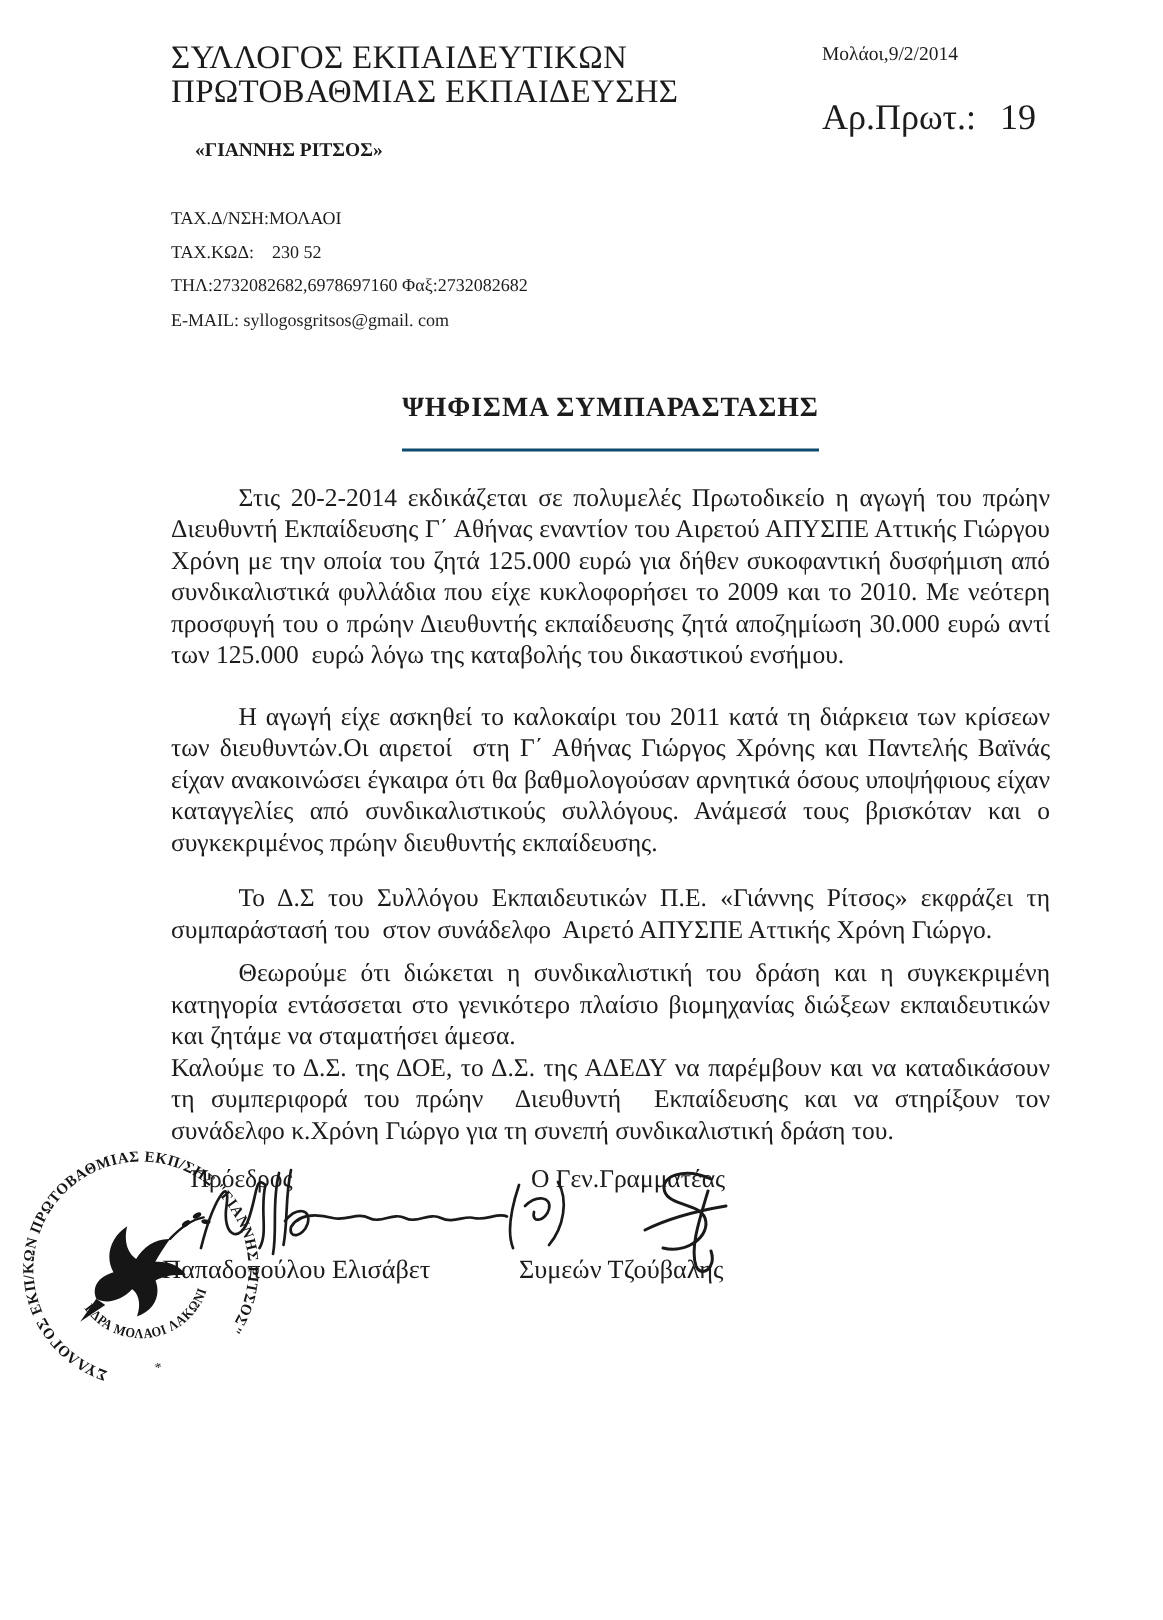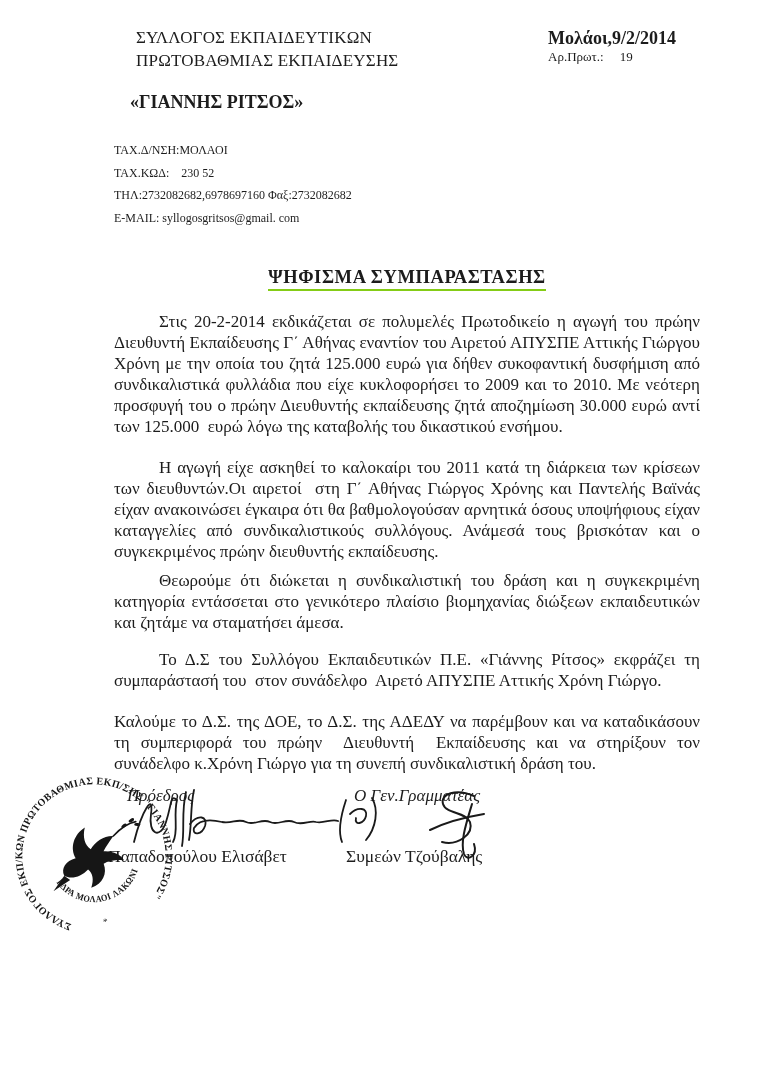--- a/index.html
+++ b/index.html
@@ -14,55 +14,55 @@
     overflow: hidden;
   }
   .content {
     position: absolute;
     left: 114px;
     top: 0;
     width: 586px;
   }
   
   .header-row { display: flex; justify-content: space-between; padding-top: 26px; }
-  .org-line { font-size: 17px; line-height: 23px; letter-spacing: 0.2px; margin-left: 22px; }
-  .org-quoted { font-size: 18px; font-weight: bold; margin-top: 20px; margin-left: 16px; }
+  .org-line { font-size: 22px; line-height: 23px; letter-spacing: 0.2px; }
+  .org-quoted { font-size: 13px; font-weight: bold; margin-top: 20px; margin-left: 16px; }
   .meta-block { width: 152px; flex: none; margin-top: 2px; }
-  .place-date { font-size: 18px; font-weight: bold; }
-  .protocol-line { font-size: 13px; display: flex; }
+  .place-date { font-size: 13px; }
+  .protocol-line { margin-top: 22px; font-size: 24px; display: flex; }
   .protocol-num { margin-left: 16px; }
   
   .contact-block { margin-top: 26px; }
   .contact-line { font-size: 12px; line-height: 22.5px; white-space: pre-wrap; }
   
   .title-wrap { text-align: center; margin-top: 38px; }
   .doc-title {
     display: inline-block;
     font-size: 18.5px;
     font-weight: bold;
     letter-spacing: 0.6px;
-    border-bottom: 2px solid #84cc16;
-    padding-bottom: 1px;
+    border-bottom: 2px solid #0c4a6e;
+    padding-bottom: 16px;
   }
   
   .para {
     font-size: 17px;
     line-height: 21px;
     text-align: justify;
     white-space: pre-wrap;
     text-indent: 45px;
   }
   .para.p1 { margin-top: 20px; }
   .para.p2 { margin-top: 20px; }
   .para.p3 { margin-top: 16px; }
   .para.p4 { margin-top: 8px; }
-  .para.p5 { margin-top: 20px; text-indent: 0; }
+  .para.p5 { text-indent: 0; }
   
   .sig-section { position: relative; height: 170px; margin-top: 8px; }
-  .sig-role { position: absolute; font-size: 17px; z-index: 1; font-style: italic; }
+  .sig-role { position: absolute; font-size: 17px; z-index: 1; }
   .sig-role.president { left: 13px; top: 4px; }
   .sig-role.secretary { left: 240px; top: 4px; }
   .sig-name { position: absolute; font-size: 17.5px; z-index: 1; }
   .sig-name.president { left: -6px; top: 64px; }
   .sig-name.secretary { left: 232px; top: 64px; }
   .sig-svg { position: absolute; z-index: 3; }
   .sig-svg.president { left: 10px; top: 2px; width: 265px; height: 76px; }
   .sig-svg.secretary { left: 298px; top: 4px; width: 92px; height: 76px; }
   .stamp-svg {
     position: absolute;
@@ -102,22 +102,22 @@
       <div class="contact-line">ΤΗΛ:2732082682,6978697160 Φαξ:2732082682</div>
       <div class="contact-line">E-MAIL: syllogosgritsos@gmail. com</div>
     </div>
 
     <div class="title-wrap">
       <span class="doc-title">ΨΗΦΙΣΜΑ ΣΥΜΠΑΡΑΣΤΑΣΗΣ</span>
     </div>
 
     <div class="para p1">Στις 20-2-2014 εκδικάζεται σε πολυμελές Πρωτοδικείο η αγωγή του πρώην Διευθυντή Εκπαίδευσης Γ΄ Αθήνας εναντίον του Αιρετού ΑΠΥΣΠΕ Αττικής Γιώργου Χρόνη με την οποία του ζητά 125.000 ευρώ για δήθεν συκοφαντική δυσφήμιση από συνδικαλιστικά φυλλάδια που είχε κυκλοφορήσει το 2009 και το 2010. Με νεότερη προσφυγή του ο πρώην Διευθυντής εκπαίδευσης ζητά αποζημίωση 30.000 ευρώ αντί των 125.000  ευρώ λόγω της καταβολής του δικαστικού ενσήμου.</div>
     <div class="para p2">Η αγωγή είχε ασκηθεί το καλοκαίρι του 2011 κατά τη διάρκεια των κρίσεων των διευθυντών.Οι αιρετοί  στη Γ΄ Αθήνας Γιώργος Χρόνης και Παντελής Βαϊνάς είχαν ανακοινώσει έγκαιρα ότι θα βαθμολογούσαν αρνητικά όσους υποψήφιους είχαν καταγγελίες από συνδικαλιστικούς συλλόγους. Ανάμεσά τους βρισκόταν και ο συγκεκριμένος πρώην διευθυντής εκπαίδευσης.</div>
+    <div class="para p3">Το Δ.Σ του Συλλόγου Εκπαιδευτικών Π.Ε. «Γιάννης Ρίτσος» εκφράζει τη συμπαράστασή του  στον συνάδελφο  Αιρετό ΑΠΥΣΠΕ Αττικής Χρόνη Γιώργο.</div>
     <div class="para p4">Θεωρούμε ότι διώκεται η συνδικαλιστική του δράση και η συγκεκριμένη κατηγορία εντάσσεται στο γενικότερο πλαίσιο βιομηχανίας διώξεων εκπαιδευτικών και ζητάμε να σταματήσει άμεσα.</div>
-    <div class="para p3">Το Δ.Σ του Συλλόγου Εκπαιδευτικών Π.Ε. «Γιάννης Ρίτσος» εκφράζει τη συμπαράστασή του  στον συνάδελφο  Αιρετό ΑΠΥΣΠΕ Αττικής Χρόνη Γιώργο.</div>
     <div class="para p5">Καλούμε το Δ.Σ. της ΔΟΕ, το Δ.Σ. της ΑΔΕΔΥ να παρέμβουν και να καταδικάσουν τη συμπεριφορά του πρώην  Διευθυντή  Εκπαίδευσης και να στηρίξουν τον συνάδελφο κ.Χρόνη Γιώργο για τη συνεπή συνδικαλιστική δράση του.</div>
 
     <div class="sig-section">
 
       <svg class="stamp-svg" viewBox="0 0 168 168" xmlns="http://www.w3.org/2000/svg">
         <defs>
           <path id="ringPath" d="M 51.1 145.8 A 70 70 0 1 1 116.9 22.2 A 70 70 0 1 1 51.1 145.8" fill="none"></path>
           <path id="innerArc" d="M 43.2 103 A 45 45 0 0 0 124.8 103" fill="none"></path>
         </defs>
         <text font-size="10" font-weight="bold" letter-spacing="0.4">

